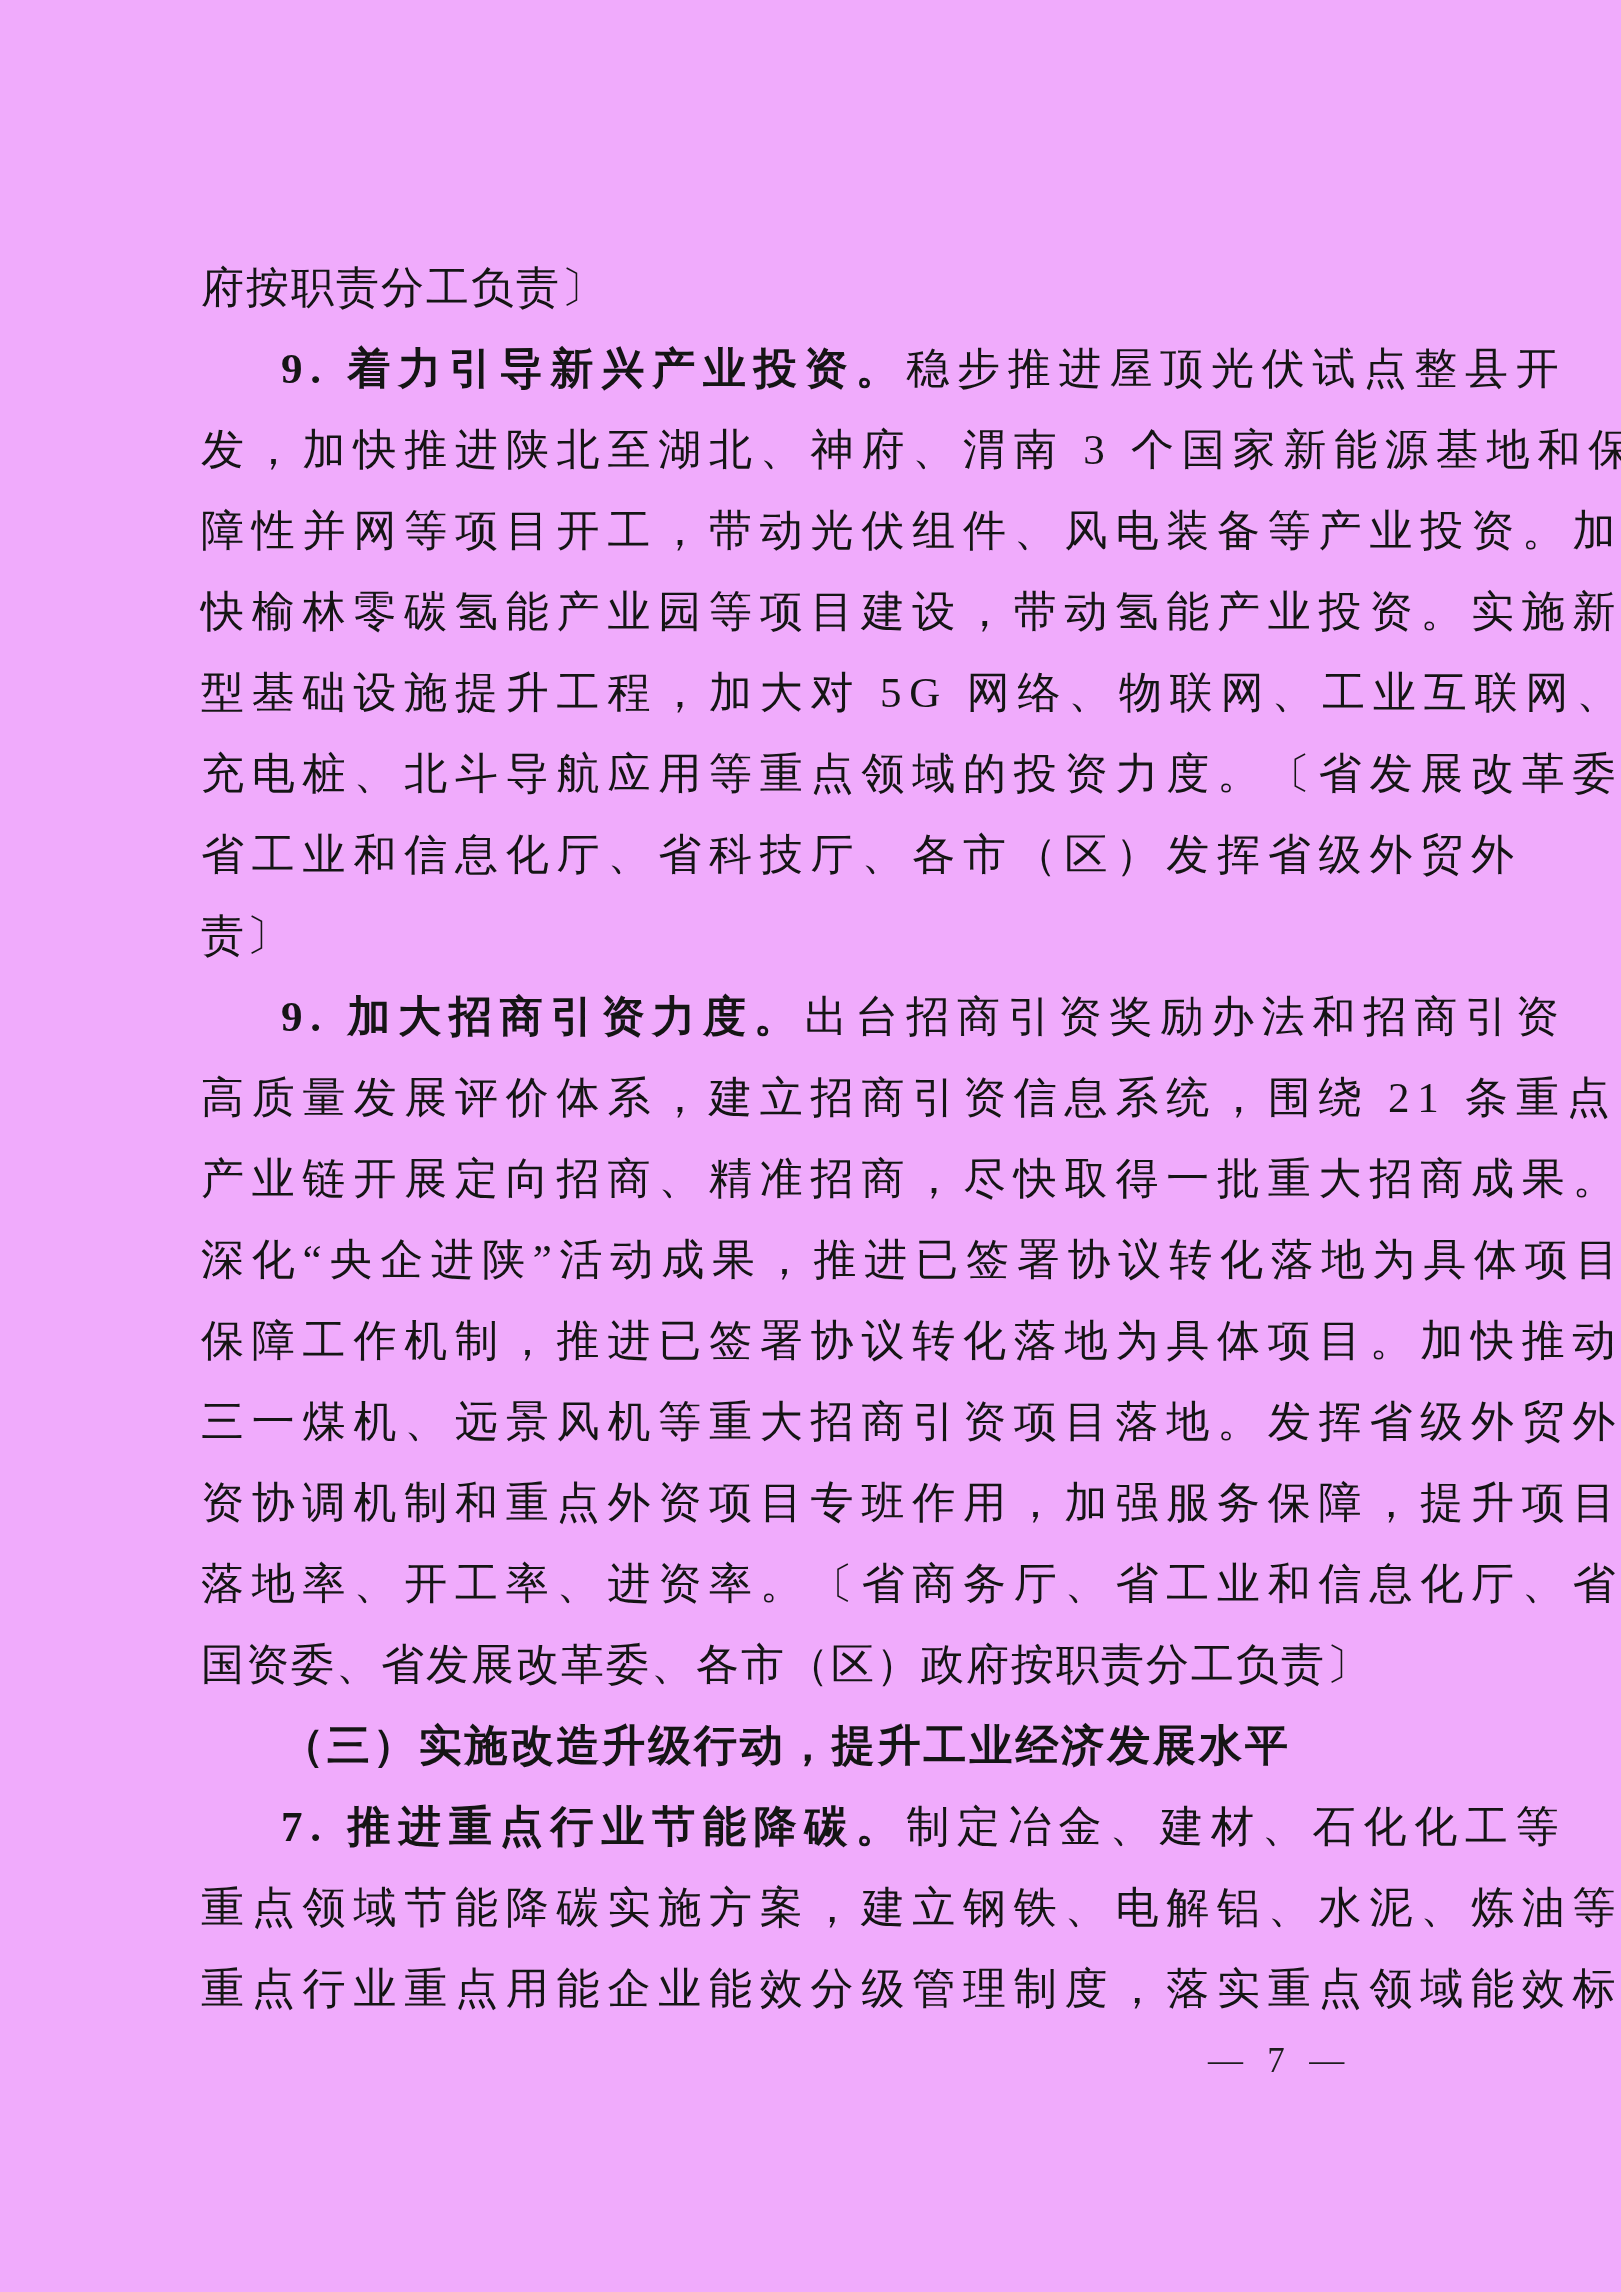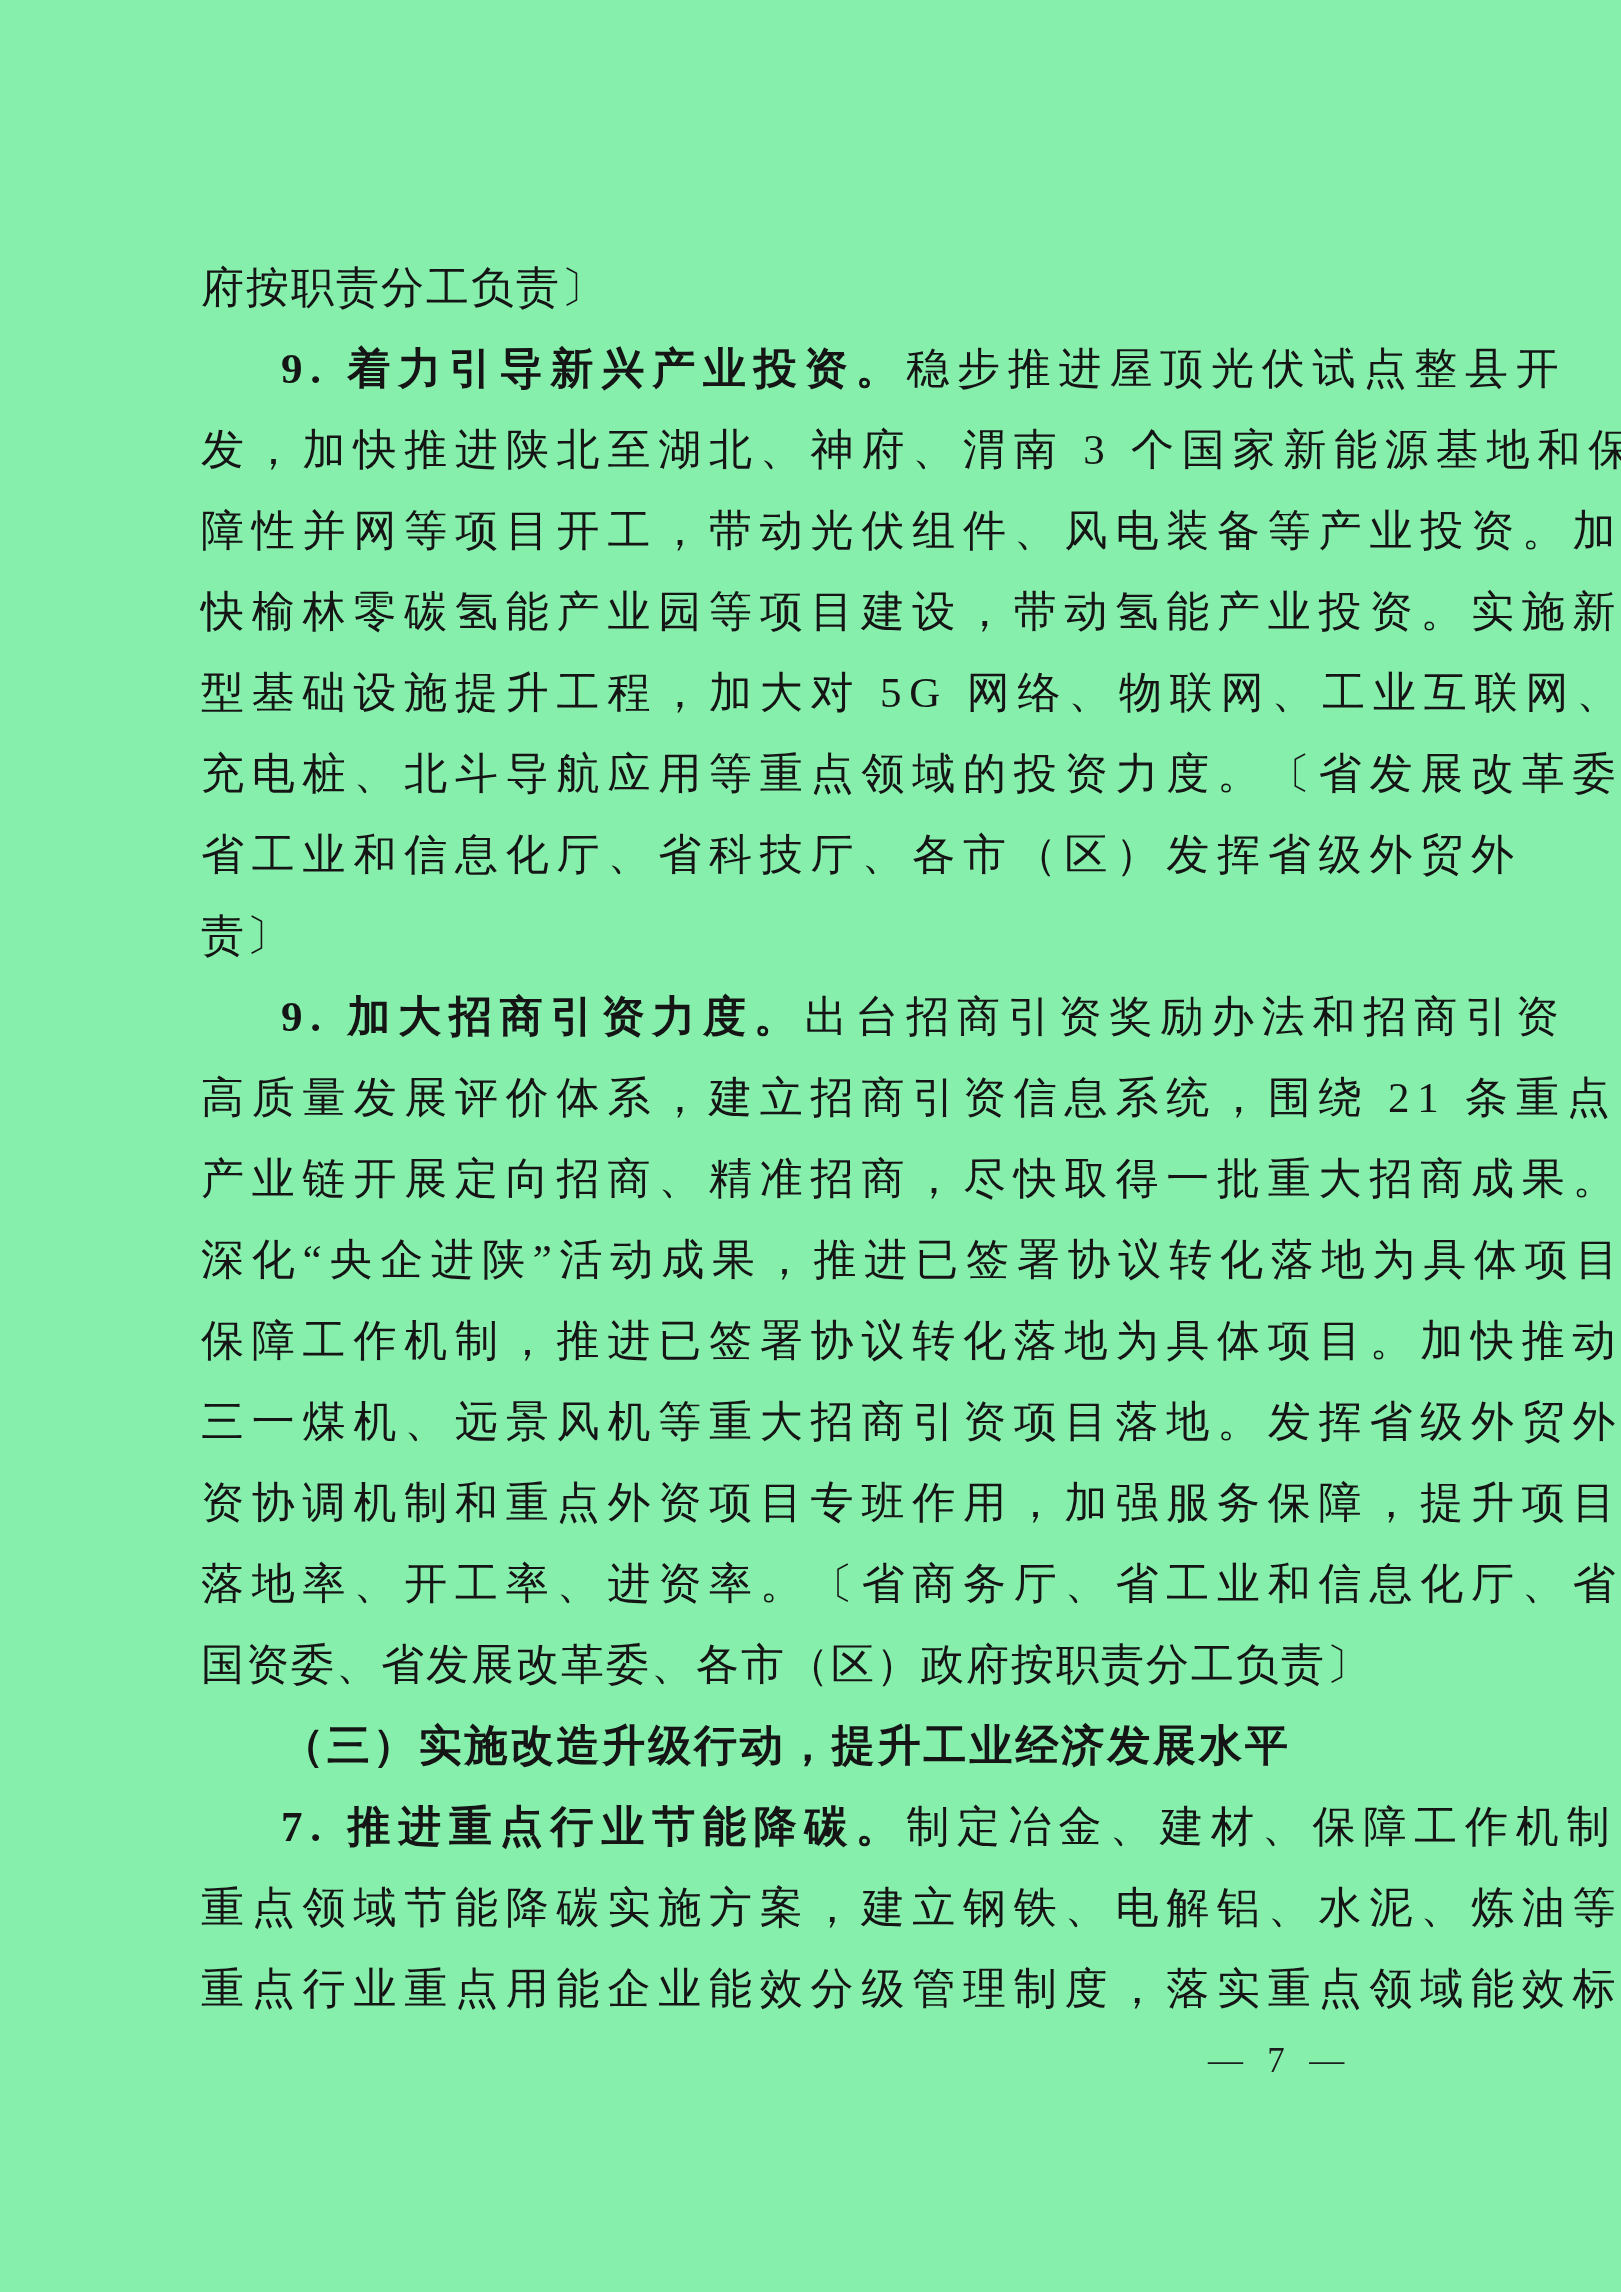--- a/index.html
+++ b/index.html
@@ -5,21 +5,21 @@
   html, body {
     margin: 0;
     padding: 0;
     background: #9a9a9a;
   }
   .page {
     position: relative;
     width: 1621px;
     height: 2293px;
     margin: 0 auto;
-    background: #86efac;
+    background: #f0abfc;
     overflow: hidden;
     font-family: "Liberation Serif", "DejaVu Serif", serif;
     color: #151515;
   }
   .doc-body {
     position: absolute;
     left: 201px;
     top: 247px;
     width: 1270px;
   }
@@ -73,19 +73,19 @@
       <div class="line indent fill"><span class="lead">9. 加大招商引资力度。</span><span>出台招商引资奖励办法和招商引资</span></div>
       <div class="line fill"><span>高质量发展评价体系，建立招商引资信息系统，围绕 21 条重点</span></div>
       <div class="line fill"><span>产业链开展定向招商、精准招商，尽快取得一批重大招商成果。</span></div>
       <div class="line fill"><span>深化“央企进陕”活动成果，推进已签署协议转化落地为具体项目</span></div>
       <div class="line fill"><span>保障工作机制，推进已签署协议转化落地为具体项目。加快推动</span></div>
       <div class="line fill"><span>三一煤机、远景风机等重大招商引资项目落地。发挥省级外贸外</span></div>
       <div class="line fill"><span>资协调机制和重点外资项目专班作用，加强服务保障，提升项目</span></div>
       <div class="line fill"><span>落地率、开工率、进资率。〔省商务厅、省工业和信息化厅、省</span></div>
       <div class="line"><span>国资委、省发展改革委、各市（区）政府按职责分工负责〕</span></div>
       <div class="line indent heading"><span>（三）实施改造升级行动，提升工业经济发展水平</span></div>
-      <div class="line indent fill"><span class="lead">7. 推进重点行业节能降碳。</span><span>制定冶金、建材、保障工作机制</span></div>
+      <div class="line indent fill"><span class="lead">7. 推进重点行业节能降碳。</span><span>制定冶金、建材、石化化工等</span></div>
       <div class="line fill"><span>重点领域节能降碳实施方案，建立钢铁、电解铝、水泥、炼油等</span></div>
       <div class="line fill"><span>重点行业重点用能企业能效分级管理制度，落实重点领域能效标</span></div>
     </div>
   <div class="page-number">— 7 —</div>
 </div>
 
 
 </body></html>

